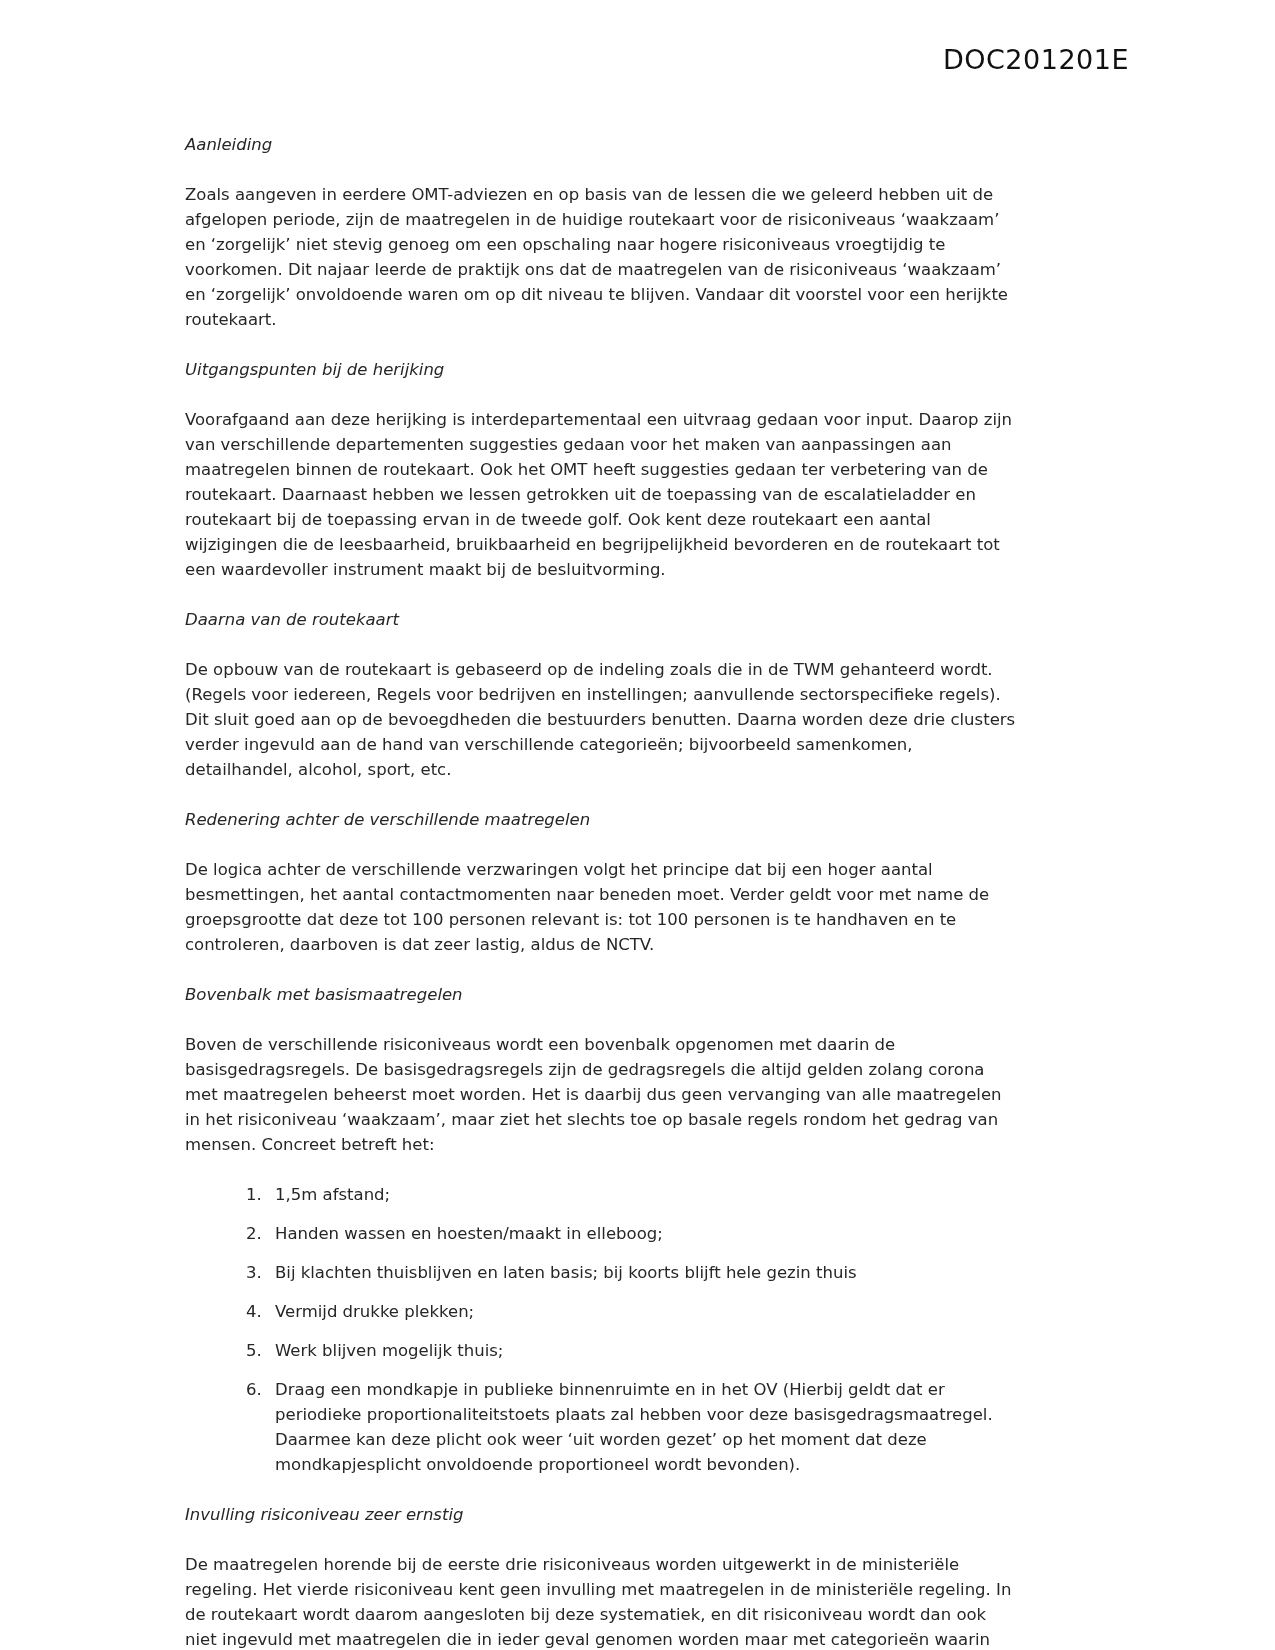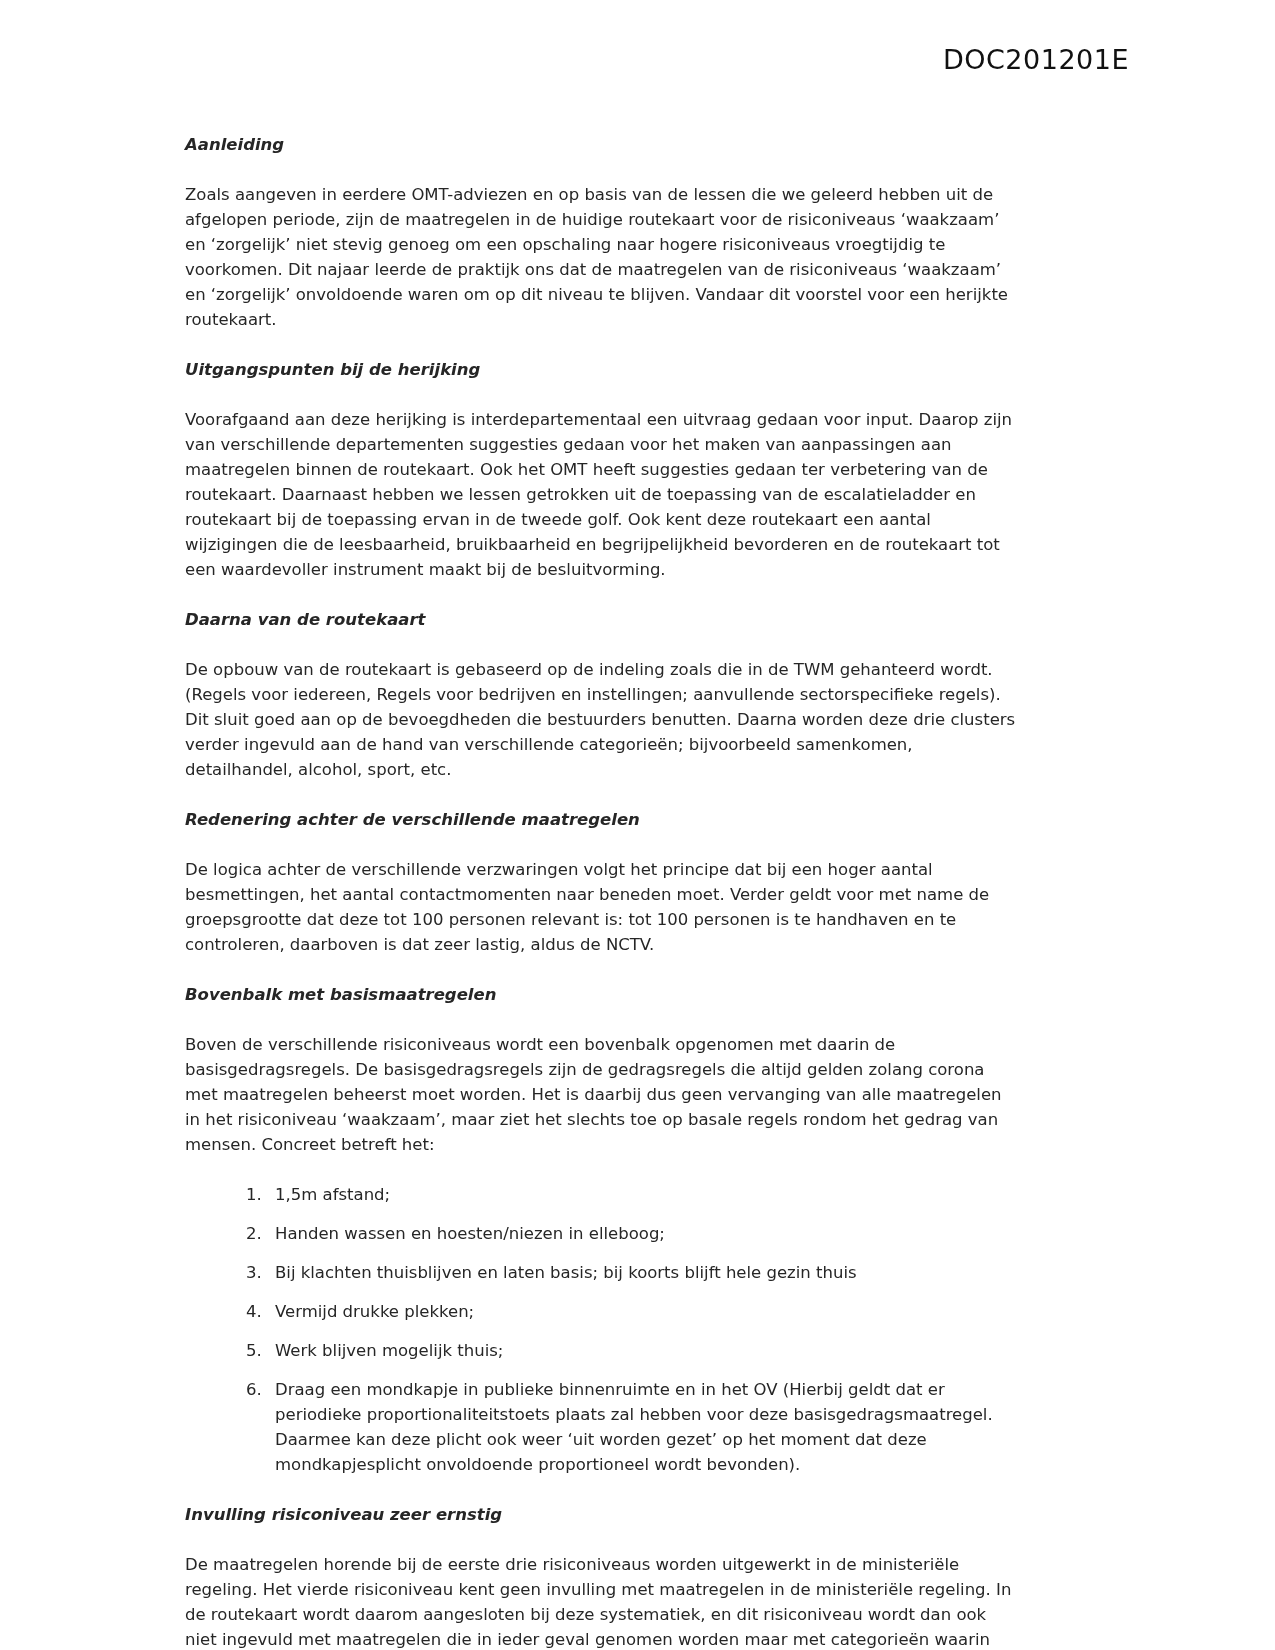--- a/index.html
+++ b/index.html
@@ -39,21 +39,21 @@
     line-height: 25px;
   }
   .doc-title {
     font-size: 16.5px;
     font-weight: bold;
     margin: 0 0 25px 0;
     line-height: 25px;
   }
   .section-heading {
     font-size: 16.5px;
-    font-weight: bold;
+    font-weight: normal;
     font-style: italic;
     margin: 0 0 25px 0;
     line-height: 25px;
   }
   .body-par {
     margin: 0 8px 25px 0;
   }
   ol.basis-list {
     margin: 0 0 25px 0;
     padding: 0 0 0 68px;
@@ -91,21 +91,21 @@
     <section>
       <h2 class="section-heading">Redenering achter de verschillende maatregelen</h2>
       <p class="body-par">De logica achter de verschillende verzwaringen volgt het principe dat bij een hoger aantal besmettingen, het aantal contactmomenten naar beneden moet. Verder geldt voor met name de groepsgrootte dat deze tot 100 personen relevant is: tot 100 personen is te handhaven en te controleren, daarboven is dat zeer lastig, aldus de NCTV.</p>
     </section>
 
     <section>
       <h2 class="section-heading">Bovenbalk met basismaatregelen</h2>
       <p class="body-par">Boven de verschillende risiconiveaus wordt een bovenbalk opgenomen met daarin de basisgedragsregels. De basisgedragsregels zijn de gedragsregels die altijd gelden zolang corona met maatregelen beheerst moet worden. Het is daarbij dus geen vervanging van alle maatregelen in het risiconiveau ‘waakzaam’, maar ziet het slechts toe op basale regels rondom het gedrag van mensen. Concreet betreft het:</p>
       <ol class="basis-list">
         <li>1,5m afstand;</li>
-        <li>Handen wassen en hoesten/niezen in elleboog;</li>
+        <li>Handen wassen en hoesten/maakt in elleboog;</li>
         <li>Bij klachten thuisblijven en laten basis; bij koorts blijft hele gezin thuis</li>
         <li>Vermijd drukke plekken;</li>
         <li>Werk blijven mogelijk thuis;</li>
         <li>Draag een mondkapje in publieke binnenruimte en in het OV (Hierbij geldt dat er periodieke proportionaliteitstoets plaats zal hebben voor deze basisgedragsmaatregel. Daarmee kan deze plicht ook weer ‘uit worden gezet’ op het moment dat deze mondkapjesplicht onvoldoende proportioneel wordt bevonden).</li>
       </ol>
     </section>
 
     <section>
       <h2 class="section-heading">Invulling risiconiveau zeer ernstig</h2>
       <p class="body-par">De maatregelen horende bij de eerste drie risiconiveaus worden uitgewerkt in de ministeriële regeling. Het vierde risiconiveau kent geen invulling met maatregelen in de ministeriële regeling. In de routekaart wordt daarom aangesloten bij deze systematiek, en dit risiconiveau wordt dan ook niet ingevuld met maatregelen die in ieder geval genomen worden maar met categorieën waarin wellicht verdere maatregelen genomen zouden kunnen worden. De categorie ‘zeer ernstig’ moet beschouwd worden als een verder in te vullen variant van een lockdown.</p>

